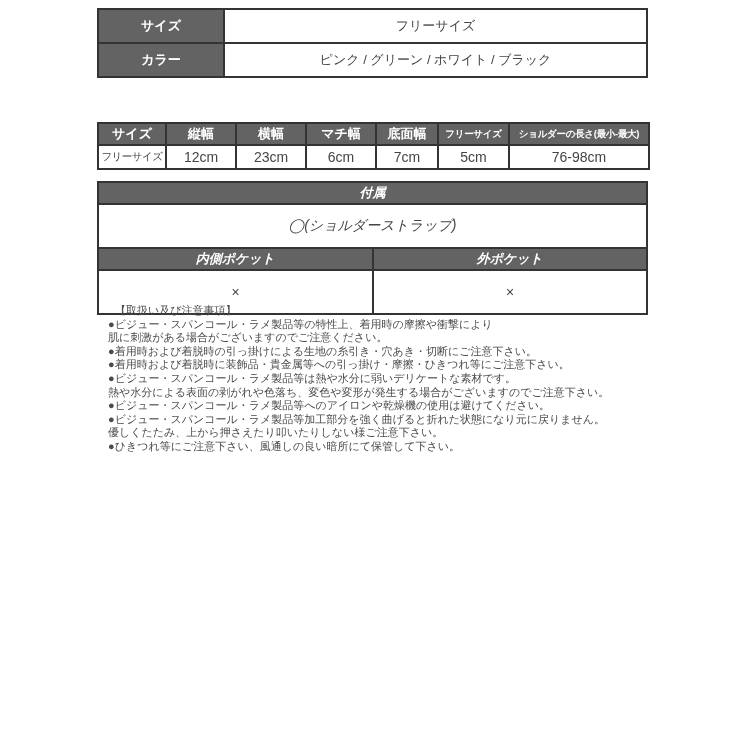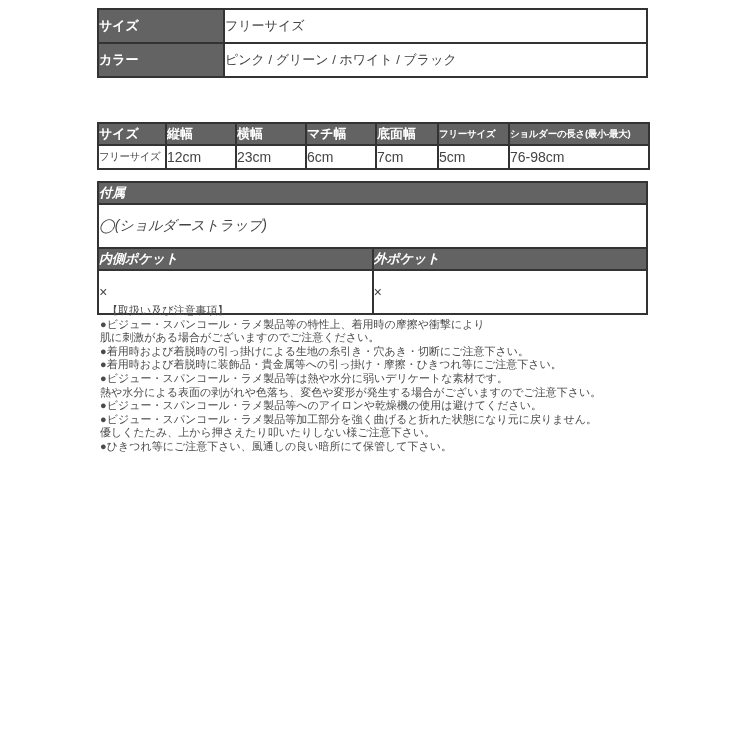--- a/index.html
+++ b/index.html
@@ -1,21 +1,21 @@
 <!DOCTYPE html>
 <html><head>
 <meta charset="utf-8">
 <style>
   * { margin:0; padding:0; box-sizing:border-box; }
   html,body { width:740px; height:740px; background:#ffffff; }
   body { font-family:"Liberation Sans", sans-serif; }
   .page { position:relative; width:740px; height:740px; background:#fff; overflow:hidden; }
 
   table { border-collapse:collapse; table-layout:fixed; position:absolute; left:97px; width:551px; }
-  td { border:2px solid #333333; vertical-align:middle; overflow:hidden; white-space:nowrap; }
+  td { border:2px solid #333333; text-align:center; vertical-align:middle; overflow:hidden; white-space:nowrap; }
 
   
   .spec-table { top:8px; }
   .spec-table td { height:34px; font-size:13px; color:#444444; }
   .spec-table td.hdr { width:126px; background:#636363; color:#ffffff; font-weight:bold; }
 
   
   .meas-table { top:122px; }
   .meas-table td { font-size:13px; }
   .meas-table tr.mh td { height:22px; background:#636363; color:#ffffff; font-weight:bold; }
@@ -23,21 +23,21 @@
   .meas-table tr.mv td { height:24px; color:#444444; font-size:14px; }
   .meas-table tr.mv td.szval { font-size:10.5px; letter-spacing:-0.5px; }
 
   
   .acc-table { top:181px;font-style:italic; }
   .acc-table td.hdr { height:22px; background:#636363; color:#ffffff; font-weight:bold; font-size:13px; }
   .acc-table td.val { height:44px; color:#444444; font-size:14px; }
   .acc-table td.half-l { width:46.5%; }
 
   
-  .notes { position:absolute; left:100px; top:304px; width:560px; font-size:11px; line-height:13.6px; color:#4a4a4a; }
+  .notes { position:absolute; left:108px; top:304px; width:560px; font-size:11px; line-height:13.6px; color:#4a4a4a; }
   .notes .title { padding-left:7px; }
   .notes div { white-space:nowrap; }
 </style>
 </head>
 <body>
 
 <div class="page">
 
   <table class="spec-table">
     <tbody>

